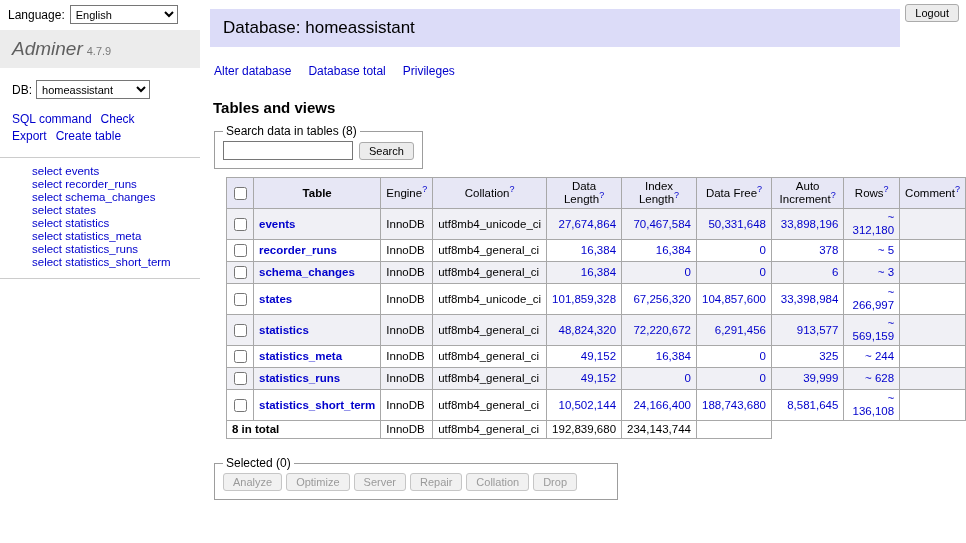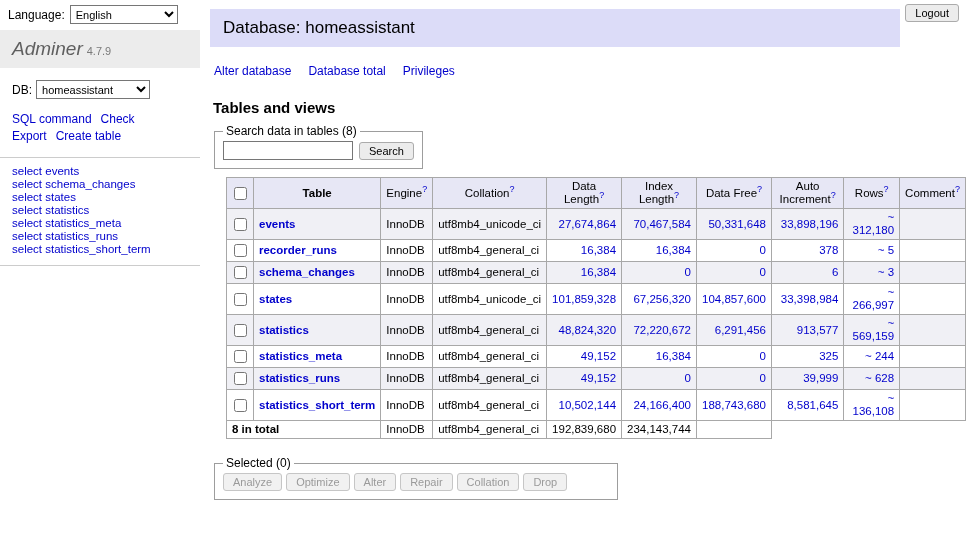--- a/index.html
+++ b/index.html
@@ -26,21 +26,21 @@
 
   .sidebar{position:absolute;top:30px;left:0;width:200px;}
   .logo-block{background:var(--logo-bg);padding:8px 12px;}
   .logo{font-style:italic;font-size:19px;color:#5f5f5f;}
   .version{font-size:11px;color:#7a7a7a;margin-left:4px;}
   .db-row{padding:12px 12px 10px;}
   .db-row select{width:114px;margin-left:4px;}
   .menu-links{margin:0;padding:2px 12px 12px;border-bottom:1px solid #ccc;line-height:17px;}
   .menu-links a{margin-right:9px;}
   .tables-menu{margin:0;padding:7px 12px 9px;border-bottom:1px solid #ccc;}
-  .tmenu-row{display:block;line-height:13px;font-size:11.5px;white-space:nowrap;}
+  .tmenu-row{display:block;line-height:13px;font-size:11.5px;white-space:nowrap;margin-left:20px;}
 
   .content{margin-left:200px;}
   .breadcrumb{background:var(--breadcrumb-bg);margin-right:58px;padding:6px 10px 5px;height:25px;}
   .breadcrumb .sep{color:#000;margin:0 3px;}
   h2.page-title{background:var(--title-bg);font-size:17px;font-weight:normal;margin:9px 66px 0 10px;padding:9px 13px;}
   .nav-links{margin:17px 0 0 14px;}
   .nav-links a{margin-right:17px;}
   h3{font-size:15px;font-weight:bold;margin:21px 0 0 13px;}
   fieldset{display:inline-block;border:1px solid #9d9d9d;margin:8px 0 0 14px;padding:3px 8px 8px;}
   legend{font-size:12px;padding:0 3px;}
@@ -94,20 +94,21 @@
   </div>
   <div class="db-row">
     <label>DB:</label><select><option>homeassistant</option></select>
   </div>
   <p class="menu-links">
     <a>SQL command</a><a>Check</a><br>
     <a>Export</a><a>Create table</a>
   </p>
   <p class="tables-menu">
       <span class="tmenu-row"><a>select</a> <a>events</a></span>
+      <span class="tmenu-row"><a>select</a> <a>recorder_runs</a></span>
       <span class="tmenu-row"><a>select</a> <a>schema_changes</a></span>
       <span class="tmenu-row"><a>select</a> <a>states</a></span>
       <span class="tmenu-row"><a>select</a> <a>statistics</a></span>
       <span class="tmenu-row"><a>select</a> <a>statistics_meta</a></span>
       <span class="tmenu-row"><a>select</a> <a>statistics_runs</a></span>
       <span class="tmenu-row"><a>select</a> <a>statistics_short_term</a></span>
     </p>
 </div>
 
 <div class="content">
@@ -243,21 +244,21 @@
           <td>utf8mb4_general_ci</td>
           <td class="num">192,839,680</td>
           <td class="num">234,143,744</td>
           <td></td>
         </tr>
       </tbody>
   </table>
 
   <fieldset class="selected-fs">
     <legend>Selected (0)</legend>
-    <div class="btn-row"><button disabled="">Analyze</button><button disabled="">Optimize</button><button disabled="">Alter</button><button disabled="">Repair</button><button disabled="">Collation</button><button disabled="">Drop</button></div>
+    <div class="btn-row"><button disabled="">Analyze</button><button disabled="">Optimize</button><button disabled="">Server</button><button disabled="">Repair</button><button disabled="">Collation</button><button disabled="">Drop</button></div>
   </fieldset>
 
   
 
   
   
 
   
 </div>
 

